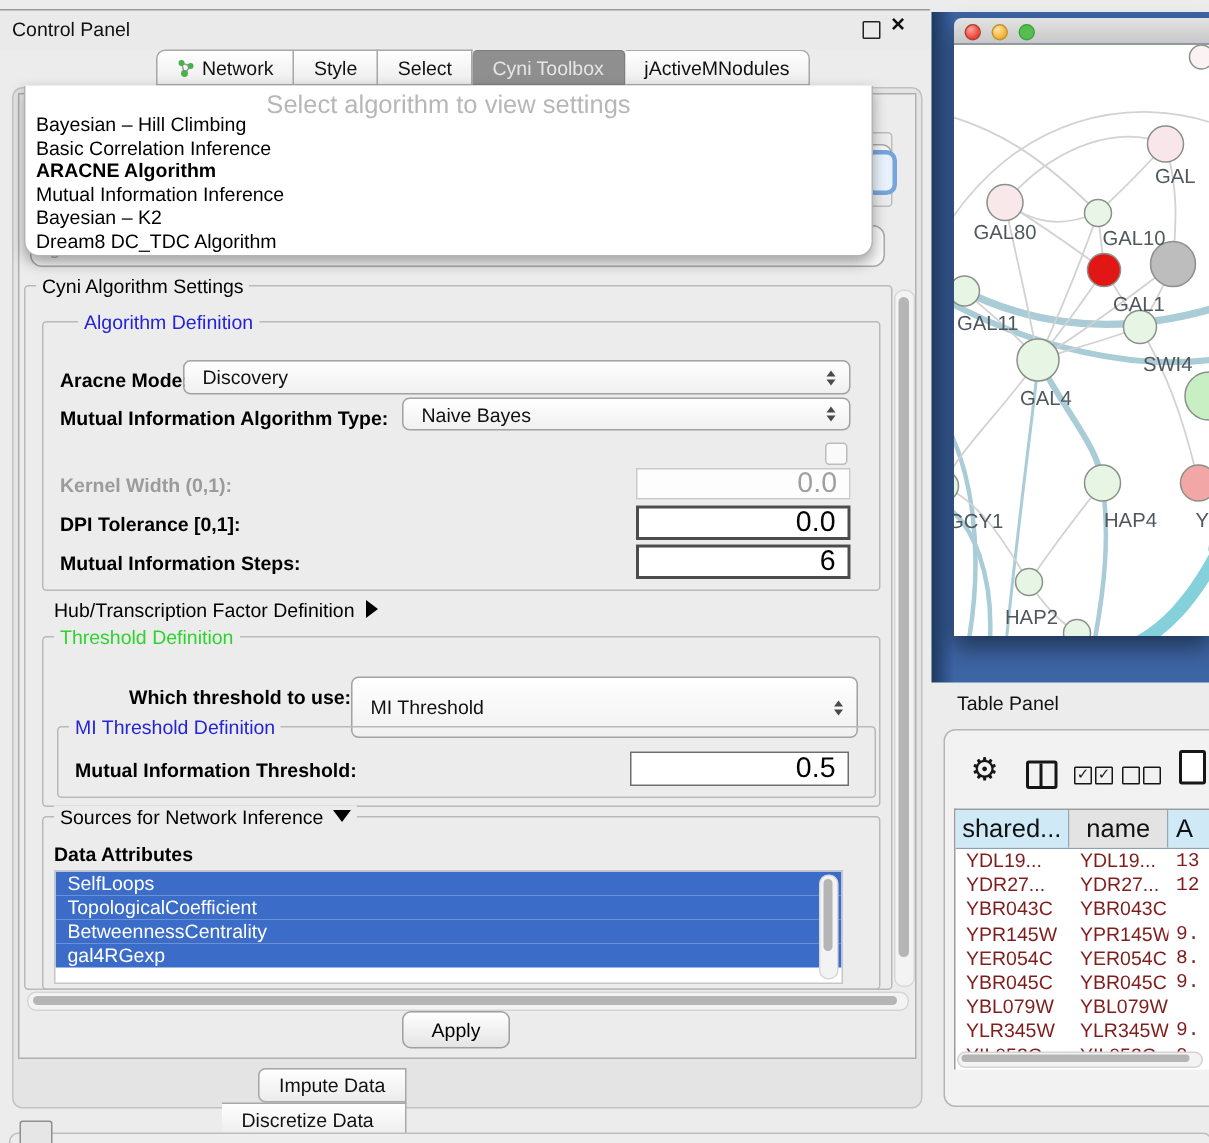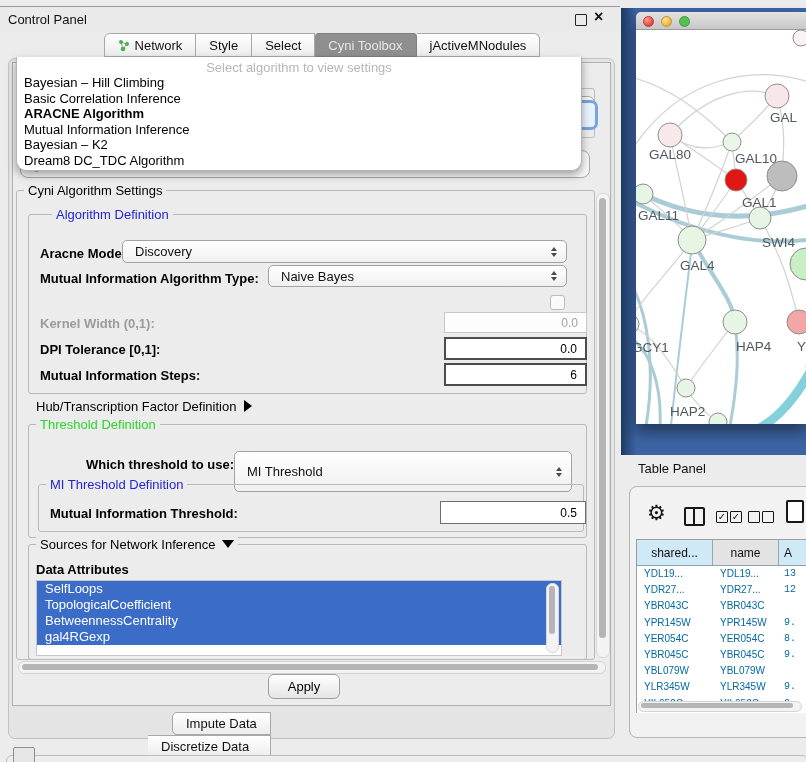--- a/index.html
+++ b/index.html
@@ -20,37 +20,37 @@
   .tabrow-bottom .tab:last-child{border-radius:0 5px 5px 0;}
   .shell{position:absolute;left:8px;top:58px;width:605px;height:679px;background:#e4e4e4;border:1px solid #c2c2c2;border-radius:7px;}
   .inner{position:absolute;left:12px;top:62px;width:597px;height:642px;background:#ececec;border:1px solid #b0b0b0;}
   
   .bgbox{position:absolute;left:16px;top:88px;width:577px;height:48px;border:1px solid #bdbdbd;border-radius:3px;}
   .bgcombo{position:absolute;left:300px;top:96px;width:293px;height:31px;border:1px solid #a9a9a9;border-radius:7px;background:#f6f6f6;}
   .bgstepper{position:absolute;left:576px;top:100px;width:16px;height:24px;border:3px solid #76a5db;border-radius:7px;background:#e9f2fc;}
   .bgcombo2{position:absolute;left:20px;top:150px;width:570px;height:28px;border:1px solid #a9a9a9;border-radius:8px;background:#f8f8f8;font-size:13px;color:#a9a9a9;line-height:28px;padding-left:12px;box-sizing:border-box;white-space:nowrap;overflow:hidden;}
   
   .popup{position:absolute;left:16px;top:57px;width:564px;height:113px;background:#ffffff;border:1px solid #b4b4b4;border-top:none;border-radius:0 0 10px 10px;box-shadow:0 4px 9px rgba(0,0,0,.35);z-index:40;}
-  .popup-ph{position:absolute;left:0;top:3px;width:100%;text-align:center;font-size:13px;color:#b7b7b7;}
+  .popup-ph{position:absolute;left:0;top:3px;width:100%;text-align:center;font-size:17px;color:#b7b7b7;}
   .popup-items{position:absolute;left:0;top:18px;width:100%;}
   .popup-item{height:15.6px;line-height:15.6px;font-size:13px;color:#000;padding-left:7px;white-space:nowrap;}
   .popup-item.bold{font-weight:bold;}
   
   .gbox{position:absolute;border:1px solid #b9b9b9;border-radius:3px;background:transparent;}
   .glab{position:absolute;font-size:13px;background:#ececec;padding:0 4px;white-space:nowrap;z-index:5;}
   .glab.blue{color:#2424d6;}
   .glab.green{color:#2ed32e;}
   .blab{position:absolute;font-weight:bold;font-size:13px;color:#000;white-space:nowrap;}
   .blab.dis{color:#9b9b9b;}
   .rlab{position:absolute;font-size:13px;color:#000;white-space:nowrap;}
   .combo{position:absolute;background:linear-gradient(#ffffff,#f0f0f0);border:1px solid #a2a2a2;border-radius:5px;font-size:13px;color:#111;display:flex;align-items:center;padding:0 26px 0 12px;box-sizing:border-box;}
   .stepper{position:absolute;right:9px;top:50%;transform:translateY(-50%);display:flex;flex-direction:column;gap:2px;}
   .tri-u{width:0;height:0;border-left:3.5px solid transparent;border-right:3.5px solid transparent;border-bottom:4.5px solid #4a4a4a;}
   .tri-d{width:0;height:0;border-left:3.5px solid transparent;border-right:3.5px solid transparent;border-top:4.5px solid #4a4a4a;}
-  .tfield{position:absolute;background:#fff;border:1px solid #9a9a9a;font-size:12px;color:#000;display:flex;align-items:center;justify-content:flex-end;padding:0 8px;box-sizing:border-box;margin-left:20px;}
+  .tfield{position:absolute;background:#fff;border:1px solid #9a9a9a;font-size:19px;color:#000;display:flex;align-items:center;justify-content:flex-end;padding:0 8px;box-sizing:border-box;}
   .tfield.strong{border:2px solid #4c4c4c;}
   .tfield.med{border:1.5px solid #6e6e6e;}
   .tfield.dis{border:1px solid #c9c9c9;color:#a0a0a0;background:#fdfdfd;}
   .checkbox{position:absolute;width:13px;height:13px;border:1px solid #bcbcbc;border-radius:3px;background:#fafafa;}
   .attr-list{position:absolute;left:36px;top:580px;width:524px;height:74px;background:#fff;border:1px solid #c6c6c6;overflow:hidden;}
   .attr-item{height:16px;line-height:16px;background:#3a6cc8;color:#fff;font-size:13px;padding-left:8px;white-space:nowrap;}
   .sb-v{position:absolute;background:#f3f3f3;border:1px solid #d8d8d8;border-radius:6px;}
   .sb-h{position:absolute;background:#f3f3f3;border:1px solid #d4d4d4;border-radius:6px;}
   .thumb{position:absolute;background:#b5b5b5;border-radius:5px;}
   .apply{position:absolute;left:268px;top:674px;width:70px;height:23px;background:linear-gradient(#ffffff,#e4e4e4);border:1px solid #9f9f9f;border-radius:6px;font-size:13px;color:#000;display:flex;align-items:center;justify-content:center;}
@@ -72,26 +72,26 @@
   
   .tp-title{position:absolute;left:638px;top:461px;font-size:13px;color:#111;}
   .tp-box{position:absolute;left:629px;top:486px;width:177px;height:250px;background:#f2f2f2;border:1px solid #b5b5b5;border-radius:8px 0 0 8px;}
   .gear{position:absolute;left:647px;top:501px;font-size:21px;color:#161616;}
   .spliticon{position:absolute;left:684px;top:507px;width:17px;height:15px;border:2px solid #161616;border-radius:2px;}
   .spliticon:before{content:"";position:absolute;left:7px;top:0;width:2px;height:15px;background:#161616;}
   .cbx{position:absolute;width:10px;height:10px;border:1.5px solid #161616;border-radius:1px;font-size:10px;line-height:10px;text-align:center;color:#161616;}
   .docicon{position:absolute;left:786px;top:500px;width:14px;height:19px;border:2px solid #161616;border-radius:2px;background:#fff;}
   .tbl{position:absolute;left:636px;top:539px;width:170px;height:173px;background:#fff;border-left:1px solid #9c9c9c;border-top:1px solid #9c9c9c;overflow:hidden;}
   .tbl-head{display:flex;height:25px;border-bottom:1px solid #8ba3b0;}
-  .th{font-size:12px;color:#111;display:flex;align-items:center;justify-content:center;border-right:1px solid #98a6ad;box-sizing:border-box;}
+  .th{font-size:17px;color:#111;display:flex;align-items:center;justify-content:center;border-right:1px solid #98a6ad;box-sizing:border-box;}
   .th.c1{width:76px;background:#cfe9f7;}
   .th.c2{width:66px;background:#e3e3e3;}
   .th.c3{flex:1;background:#cfe9f7;justify-content:flex-start;padding-left:5px;}
   .tbl-body{height:136px;overflow:hidden;}
-  .tr{display:flex;height:16.2px;line-height:16.2px;font-size:10px;color:#0369a1;}
+  .tr{display:flex;height:16.2px;line-height:16.2px;font-size:13px;color:#7f1d1d;}
   .td{white-space:nowrap;overflow:hidden;box-sizing:border-box;}
   .td.c1{width:76px;padding-left:7px;}
   .td.c2{width:66px;padding-left:7px;}
   .td.c3{flex:1;padding-left:5px;font-family:Liberation Mono, monospace;}
   .net-icon{display:inline-block;width:12px;height:13px;position:relative;}
 </style>
 </head>
 <body>
 
 <div class="screen">

